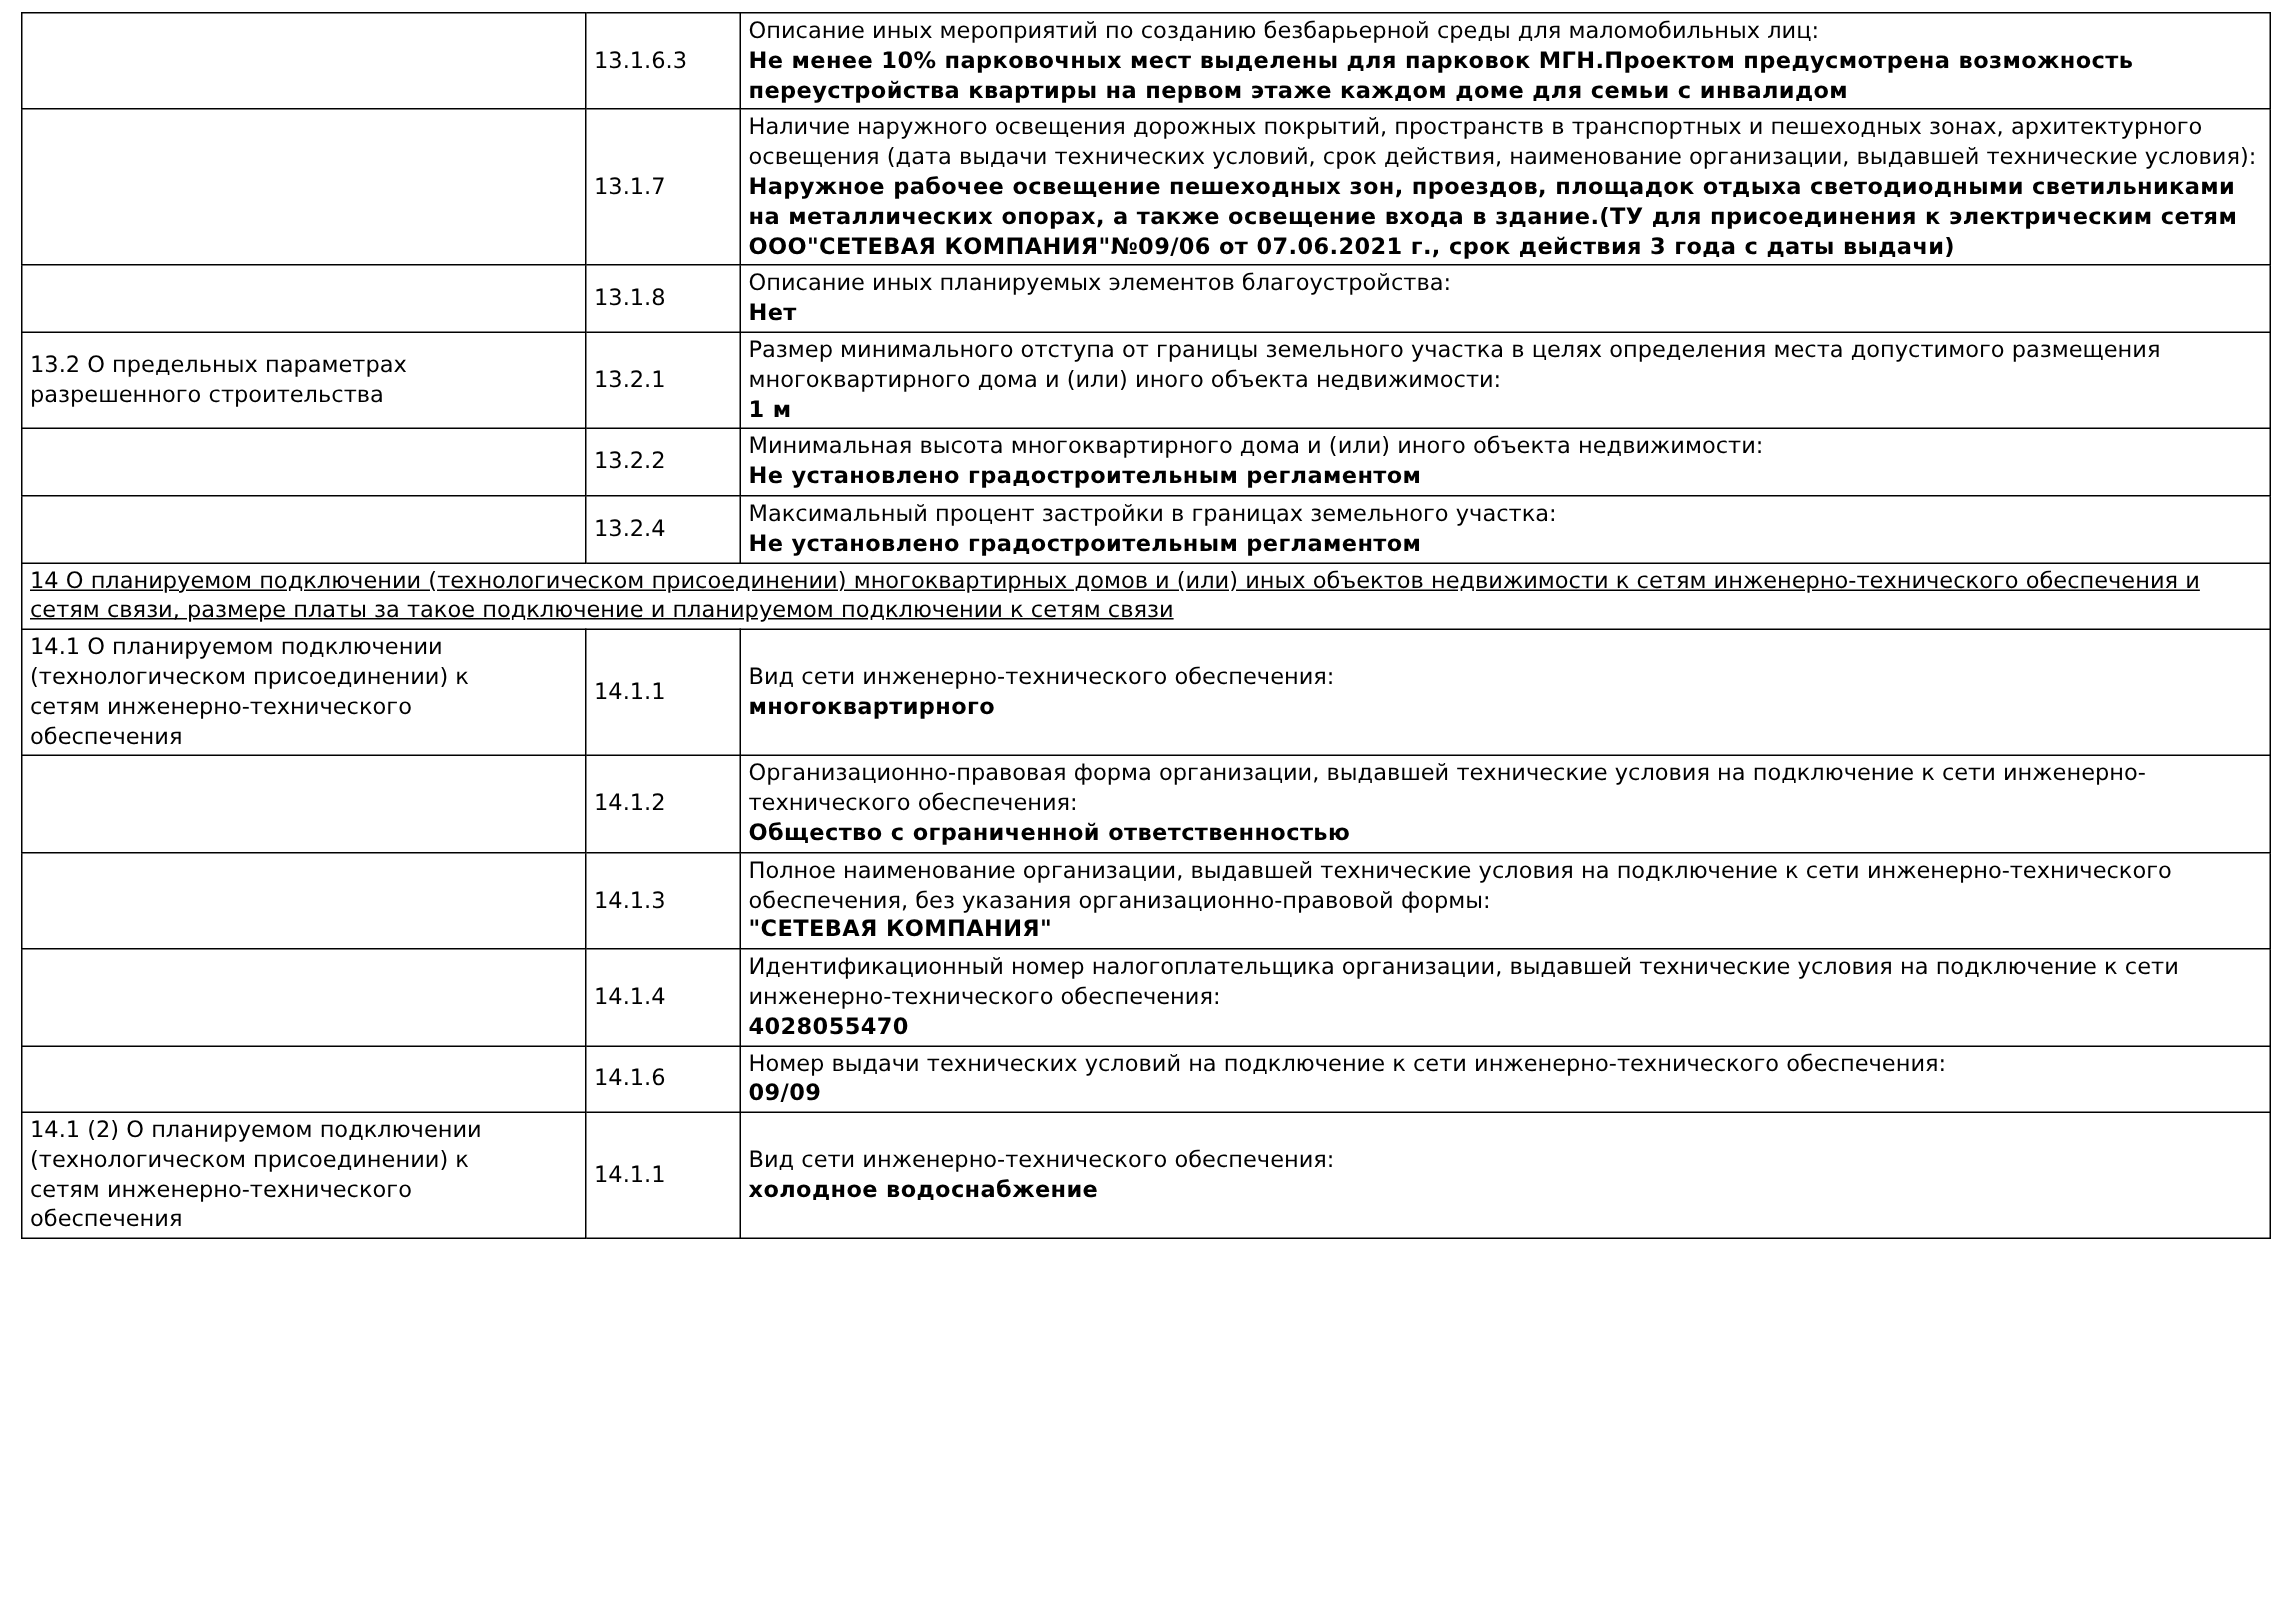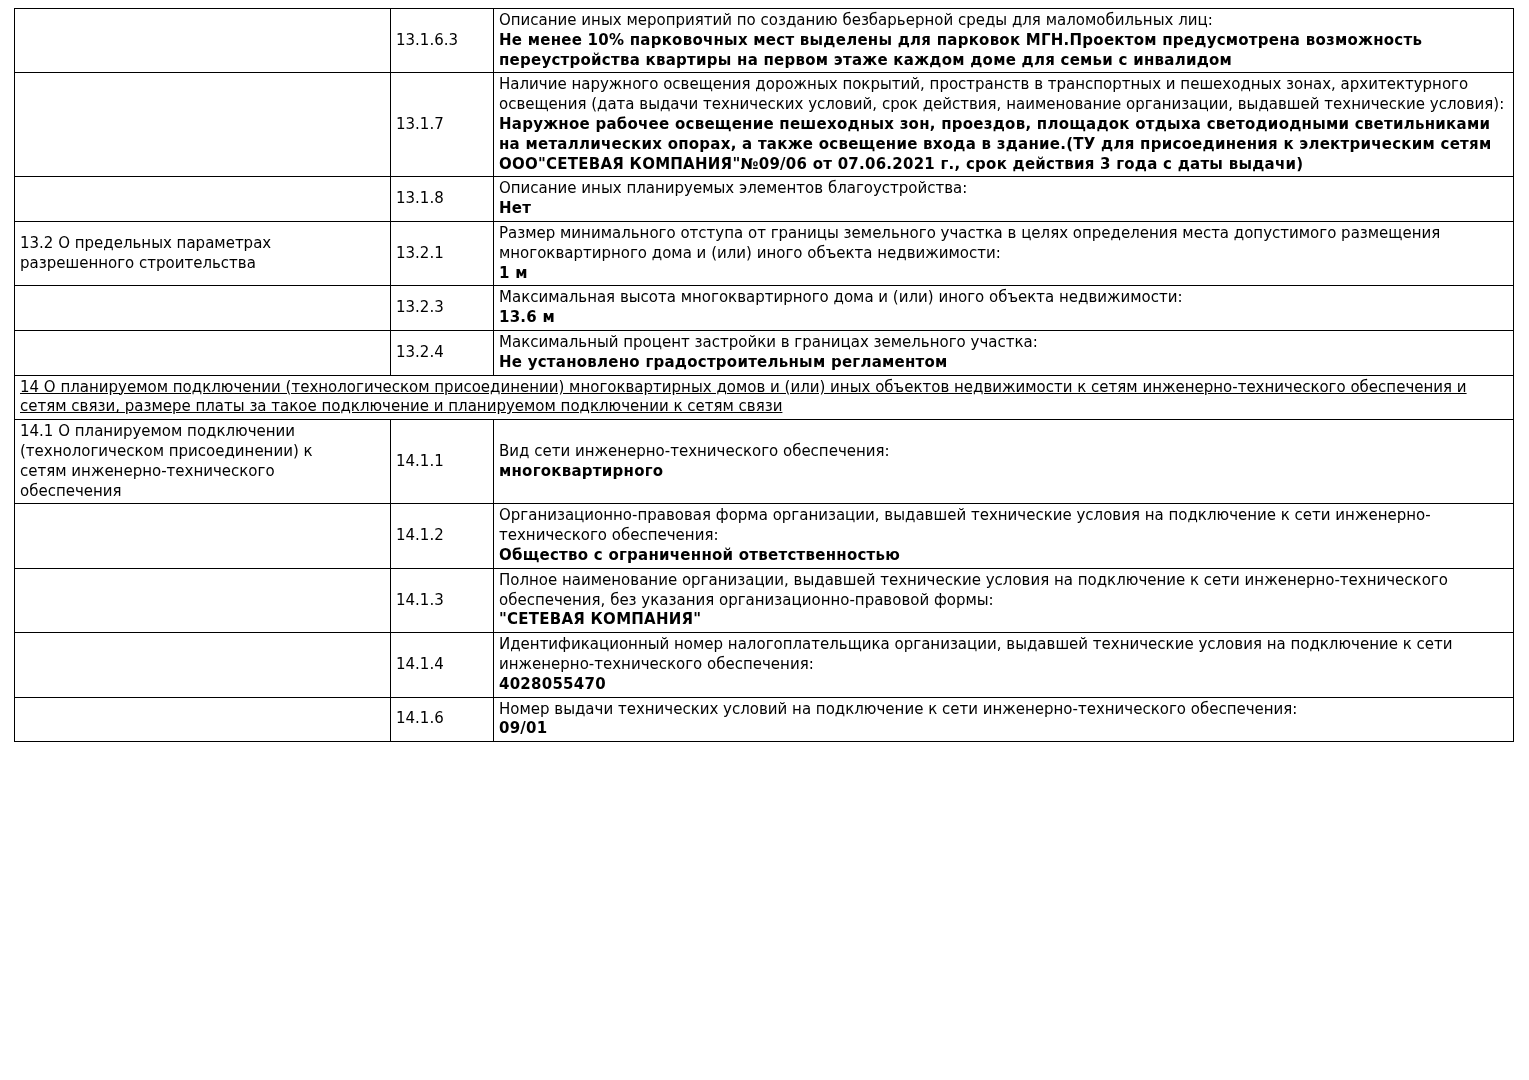--- a/index.html
+++ b/index.html
@@ -97,24 +97,24 @@
           <td class="section-cell">13.2 О предельных параметрах
 разрешенного строительства</td>
           <td class="code-cell">13.2.1</td>
           <td class="desc-cell">
             <div class="field-label">Размер минимального отступа от границы земельного участка в целях определения места допустимого размещения многоквартирного дома и (или) иного объекта недвижимости:</div>
             <div class="field-value">1 м</div>
           </td>
         </tr>
         <tr>
           <td class="section-cell"></td>
-          <td class="code-cell">13.2.3</td>
+          <td class="code-cell">13.2.2</td>
           <td class="desc-cell">
-            <div class="field-label">Максимальная высота многоквартирного дома и (или) иного объекта недвижимости:</div>
-            <div class="field-value">13.6 м</div>
+            <div class="field-label">Минимальная высота многоквартирного дома и (или) иного объекта недвижимости:</div>
+            <div class="field-value">Не установлено градостроительным регламентом</div>
           </td>
         </tr>
         <tr>
           <td class="section-cell"></td>
           <td class="code-cell">13.2.4</td>
           <td class="desc-cell">
             <div class="field-label">Максимальный процент застройки в границах земельного участка:</div>
             <div class="field-value">Не установлено градостроительным регламентом</div>
           </td>
         </tr>
@@ -154,18 +154,29 @@
           <td class="desc-cell">
             <div class="field-label">Идентификационный номер налогоплательщика организации, выдавшей технические условия на подключение к сети инженерно-технического обеспечения:</div>
             <div class="field-value">4028055470</div>
           </td>
         </tr>
         <tr>
           <td class="section-cell"></td>
           <td class="code-cell">14.1.6</td>
           <td class="desc-cell">
             <div class="field-label">Номер выдачи технических условий на подключение к сети инженерно-технического обеспечения:</div>
-            <div class="field-value">09/01</div>
+            <div class="field-value">09/09</div>
+          </td>
+        </tr>
+        <tr>
+          <td class="section-cell">14.1 (2) О планируемом подключении
+(технологическом присоединении) к
+сетям инженерно-технического
+обеспечения</td>
+          <td class="code-cell">14.1.1</td>
+          <td class="desc-cell">
+            <div class="field-label">Вид сети инженерно-технического обеспечения:</div>
+            <div class="field-value">холодное водоснабжение</div>
           </td>
         </tr>
       </tbody>
   </table>
 </div>
 
 </body></html>

